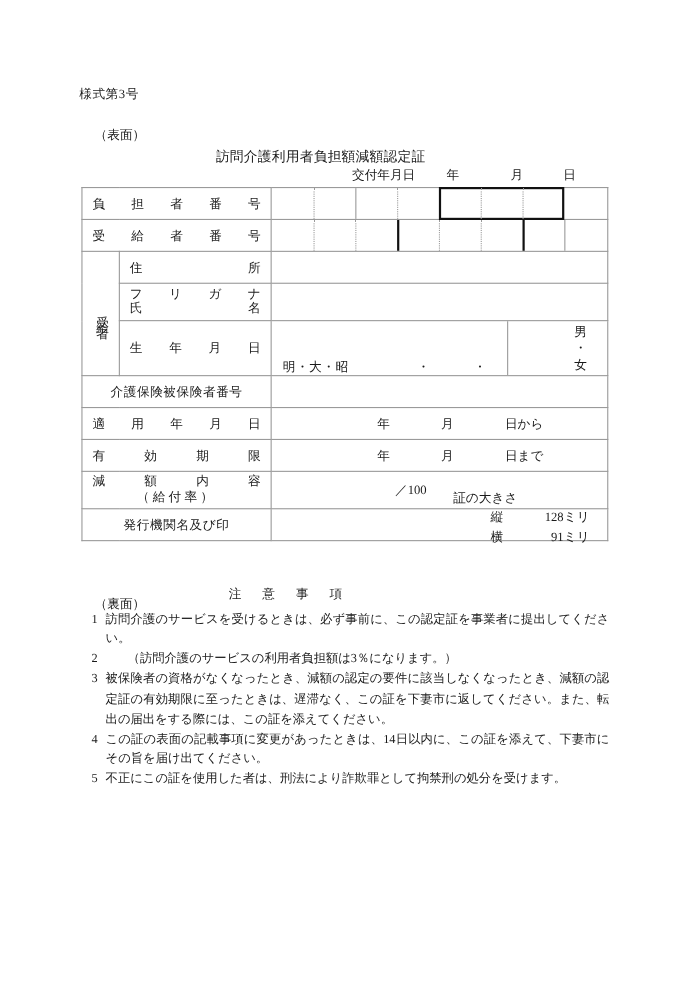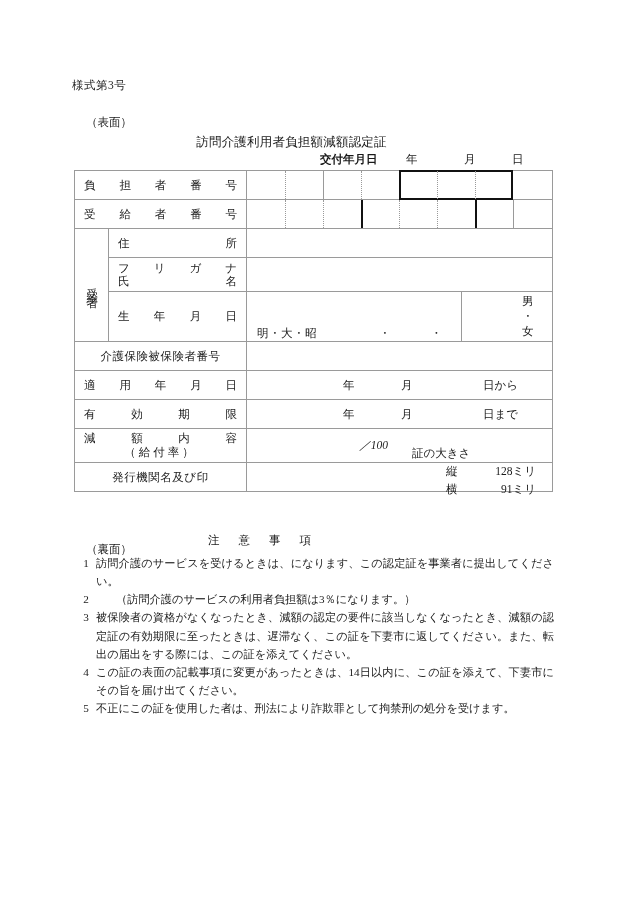--- a/index.html
+++ b/index.html
@@ -51,21 +51,21 @@
   
   .issue-line {
     position: absolute;
     top: 152px;
     left: 320px;
     width: 240px;
     font-size: 11.5px;
     display: flex;
     align-items: baseline;
   }
-  .issue-line .ilabel { width: 86px; font-weight: bold; }
+  .issue-line .ilabel { width: 86px; }
   .issue-line .iyear  { width: 58px; text-align: left; }
   .issue-line .imonth { width: 48px; text-align: left; }
   .issue-line .iday   { width: 30px; text-align: left; }
 
   
   .cert-table {
     position: absolute;
     left: 74px;
     top: 170px;
     width: 478px;
@@ -155,23 +155,23 @@
   }
   .gender span { margin: 0 7px; }
 
   .date-range {
     display: flex;
     font-size: 11.5px;
     padding-left: 96px;
   }
   .date-range .y { width: 58px; }
   .date-range .m { width: 58px; }
-  .date-range .d { width: 60px; margin-left: 24px; }
-
-  .rate-cell { text-align: center; font-style: italic; }
+  .date-range .d { width: 60px; }
+
+  .rate-cell { text-align: center; }
   .rate-cell .rate { margin-right: 52px; font-size: 11.5px; }
 
   .two-line-label {
     line-height: 1.15;
     text-align: center;
     padding: 1px 0;
   }
   .two-line-label .r1 {
     display: flex;
     justify-content: space-between;
@@ -450,21 +450,21 @@
     </div>
   </div>
 
   <div class="side-label-back">（裏面）</div>
 
   <div class="notes-title">注意事項</div>
 
   <div class="notes">
     <div class="note">
       <span class="num">1</span>
-      <span class="body">訪問介護のサービスを受けるときは、になります、この認定証を事業者に提出してください。</span>
+      <span class="body">訪問介護のサービスを受けるときは、必ず事前に、この認定証を事業者に提出してください。</span>
     </div>
     <div class="note">
       <span class="num">2</span>
       <span class="body">
         <span class="indent">（訪問介護のサービスの利用者負担額は3％になります。）</span>
       </span>
     </div>
     <div class="note">
       <span class="num">3</span>
       <span class="body">被保険者の資格がなくなったとき、減額の認定の要件に該当しなくなったとき、減額の認定証の有効期限に至ったときは、遅滞なく、この証を下妻市に返してください。また、転出の届出をする際には、この証を添えてください。</span>

